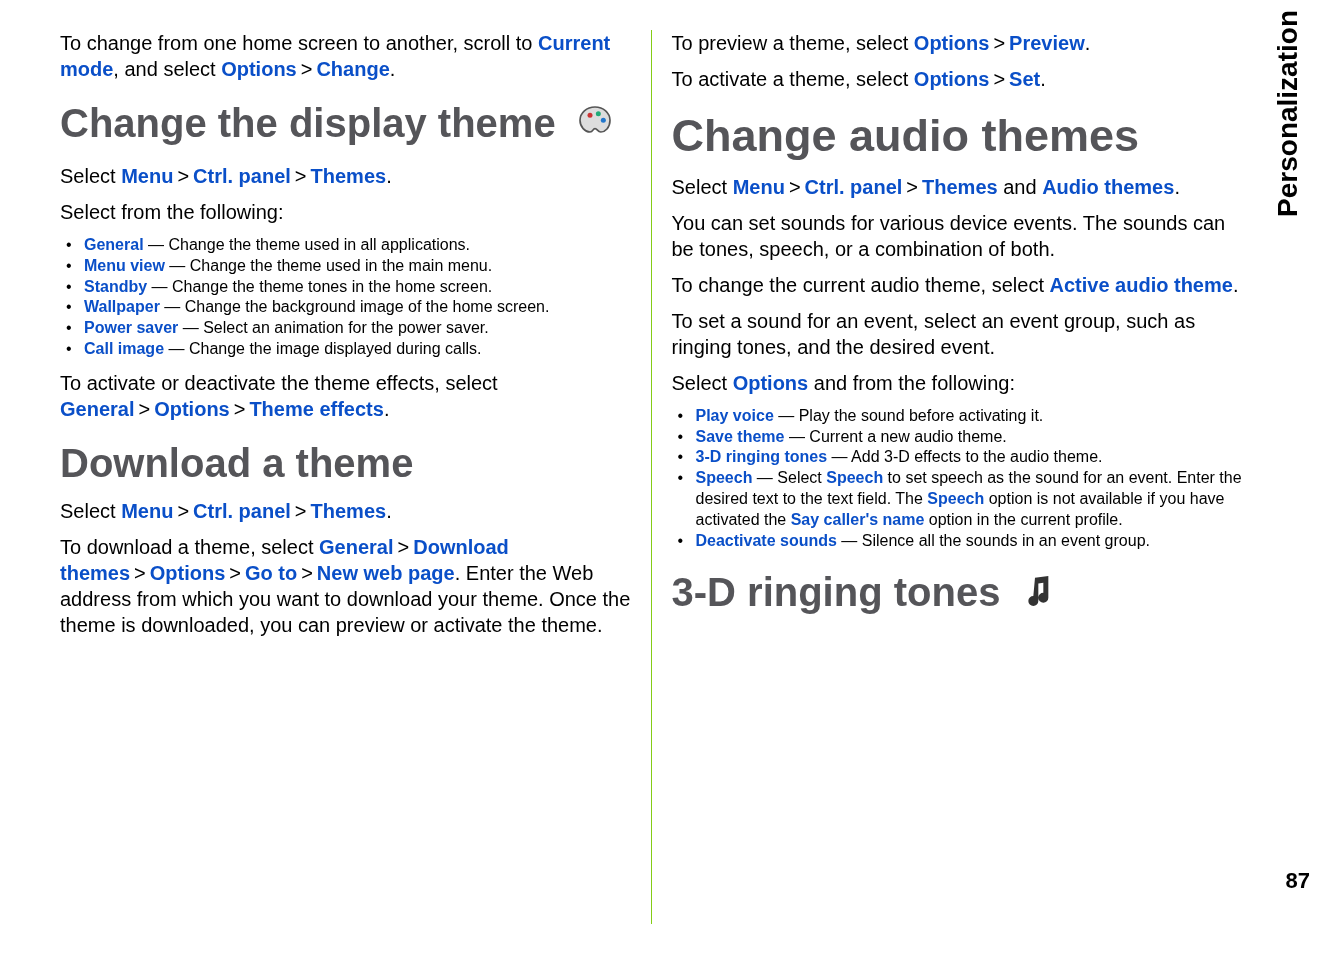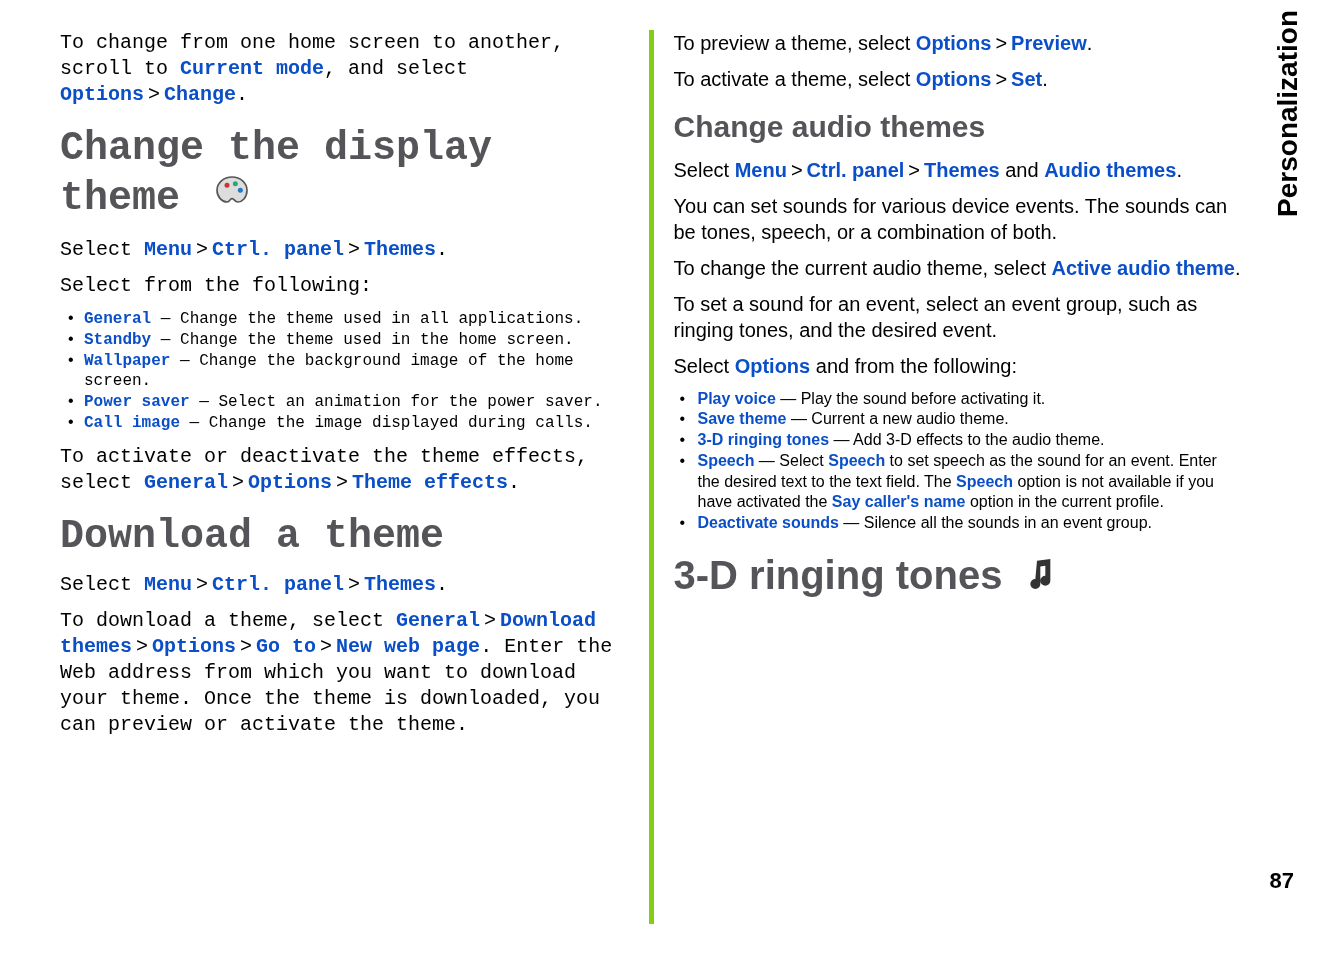--- a/index.html
+++ b/index.html
@@ -14,47 +14,47 @@
   }
   .columns {
     display: flex;
     gap: 0;
     height: 100%;
   }
   .col {
     flex: 1;
     padding: 0 20px;
   }
-  .col-left { border-right: 5px solid #84cc16; font-family: Liberation Mono, monospace; }
+  .col-left { border-right: 1px solid #84cc16; }
   .sidebar-label {
     position: absolute;
     right: 18px;
     top: 10px;
     writing-mode: vertical-rl;
     transform: rotate(180deg);
     font-size: 28px;
     font-weight: bold;
   }
   .page-num {
     position: absolute;
-    right: 28px;
+    right: 12px;
     bottom: 60px;
     font-size: 22px;
     font-weight: bold;
   }
   p { font-size: 20px; line-height: 1.3; margin-bottom: 10px; }
   h1 {
     font-size: 40px;
     font-weight: bold;
     color: #555559;
     margin-top: 18px;
     margin-bottom: 12px;
     line-height: 1.15;
   }
-  h1.audio { font-size: 30px; }
+  h1.audio { font-size: 45px; }
   .bold-link { color: #0a4fc8; font-weight: bold; }
   ul { list-style: none; padding-left: 6px; margin-bottom: 10px; }
   li { font-size: 16px; line-height: 1.3; padding-left: 18px; position: relative; }
   li::before { content: "•"; position: absolute; left: 0; top: 0; }
   .sep { margin: 0 4px; }
   .icon-palette, .icon-music { display: inline-block; vertical-align: middle; margin-left: 8px; }
   .icon-palette svg, .icon-music svg { width: 40px; height: 40px; }
 </style>
 </head>
 <body>
@@ -82,21 +82,22 @@
     </h1>
 
     <p>
       <span>Select </span><span class="bold-link">Menu</span><span class="sep">&gt;</span><span class="bold-link">Ctrl. panel</span><span class="sep">&gt;</span><span class="bold-link">Themes</span><span>.</span>
     </p>
 
     <p>Select from the following:</p>
 
     <ul>
       <li><span class="bold-link">General</span><span> — Change the theme used in all applications.</span></li>
-      <li><span class="bold-link">Standby</span><span> — Change the theme used in the home screen.</span></li>
+      <li><span class="bold-link">Menu view</span><span> — Change the theme used in the main menu.</span></li>
+      <li><span class="bold-link">Standby</span><span> — Change the theme tones in the home screen.</span></li>
       <li><span class="bold-link">Wallpaper</span><span> — Change the background image of the home screen.</span></li>
       <li><span class="bold-link">Power saver</span><span> — Select an animation for the power saver.</span></li>
       <li><span class="bold-link">Call image</span><span> — Change the image displayed during calls.</span></li>
     </ul>
 
     <p>
       <span>To activate or deactivate the theme effects, select </span><span class="bold-link">General</span><span class="sep">&gt;</span><span class="bold-link">Options</span><span class="sep">&gt;</span><span class="bold-link">Theme effects</span><span>.</span>
     </p>
 
     <h1>Download a theme</h1>

